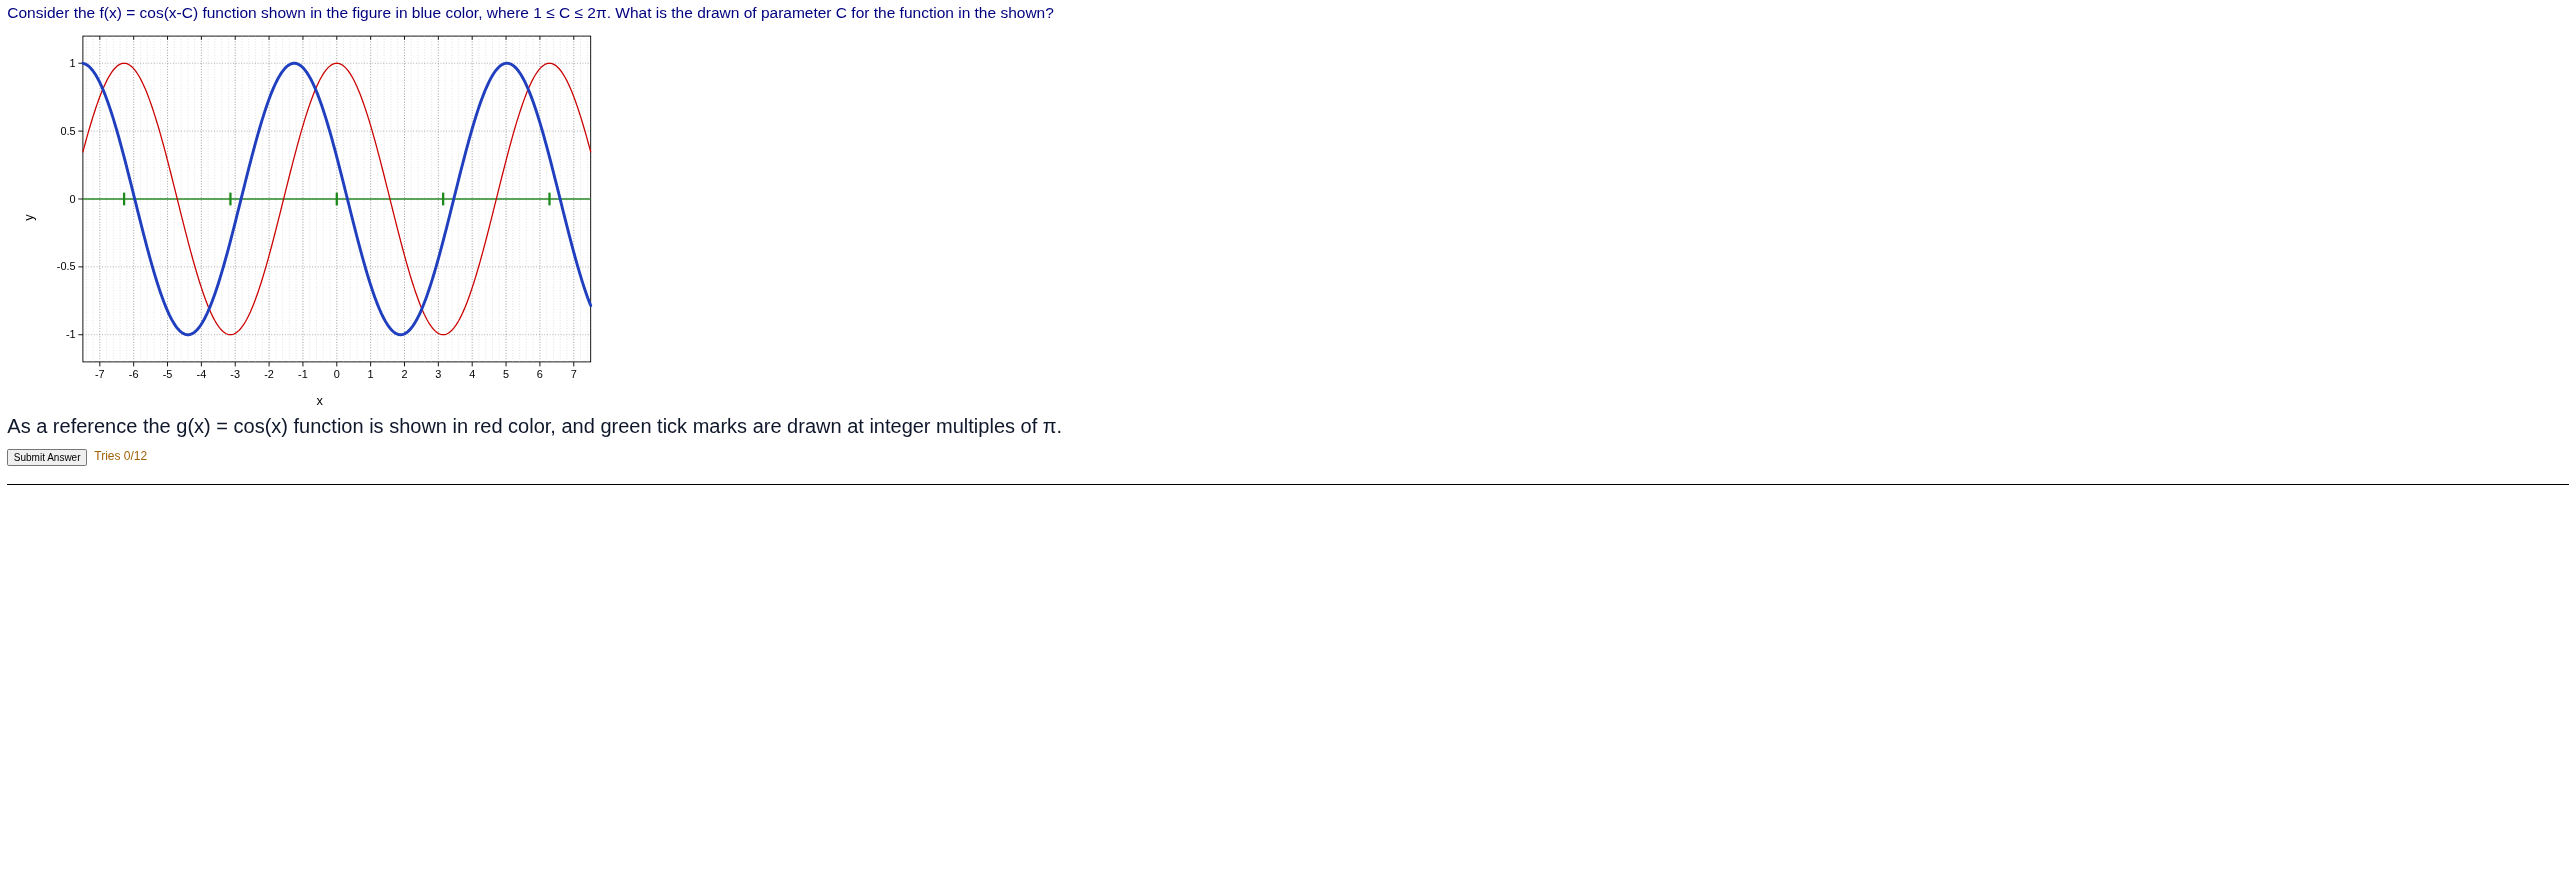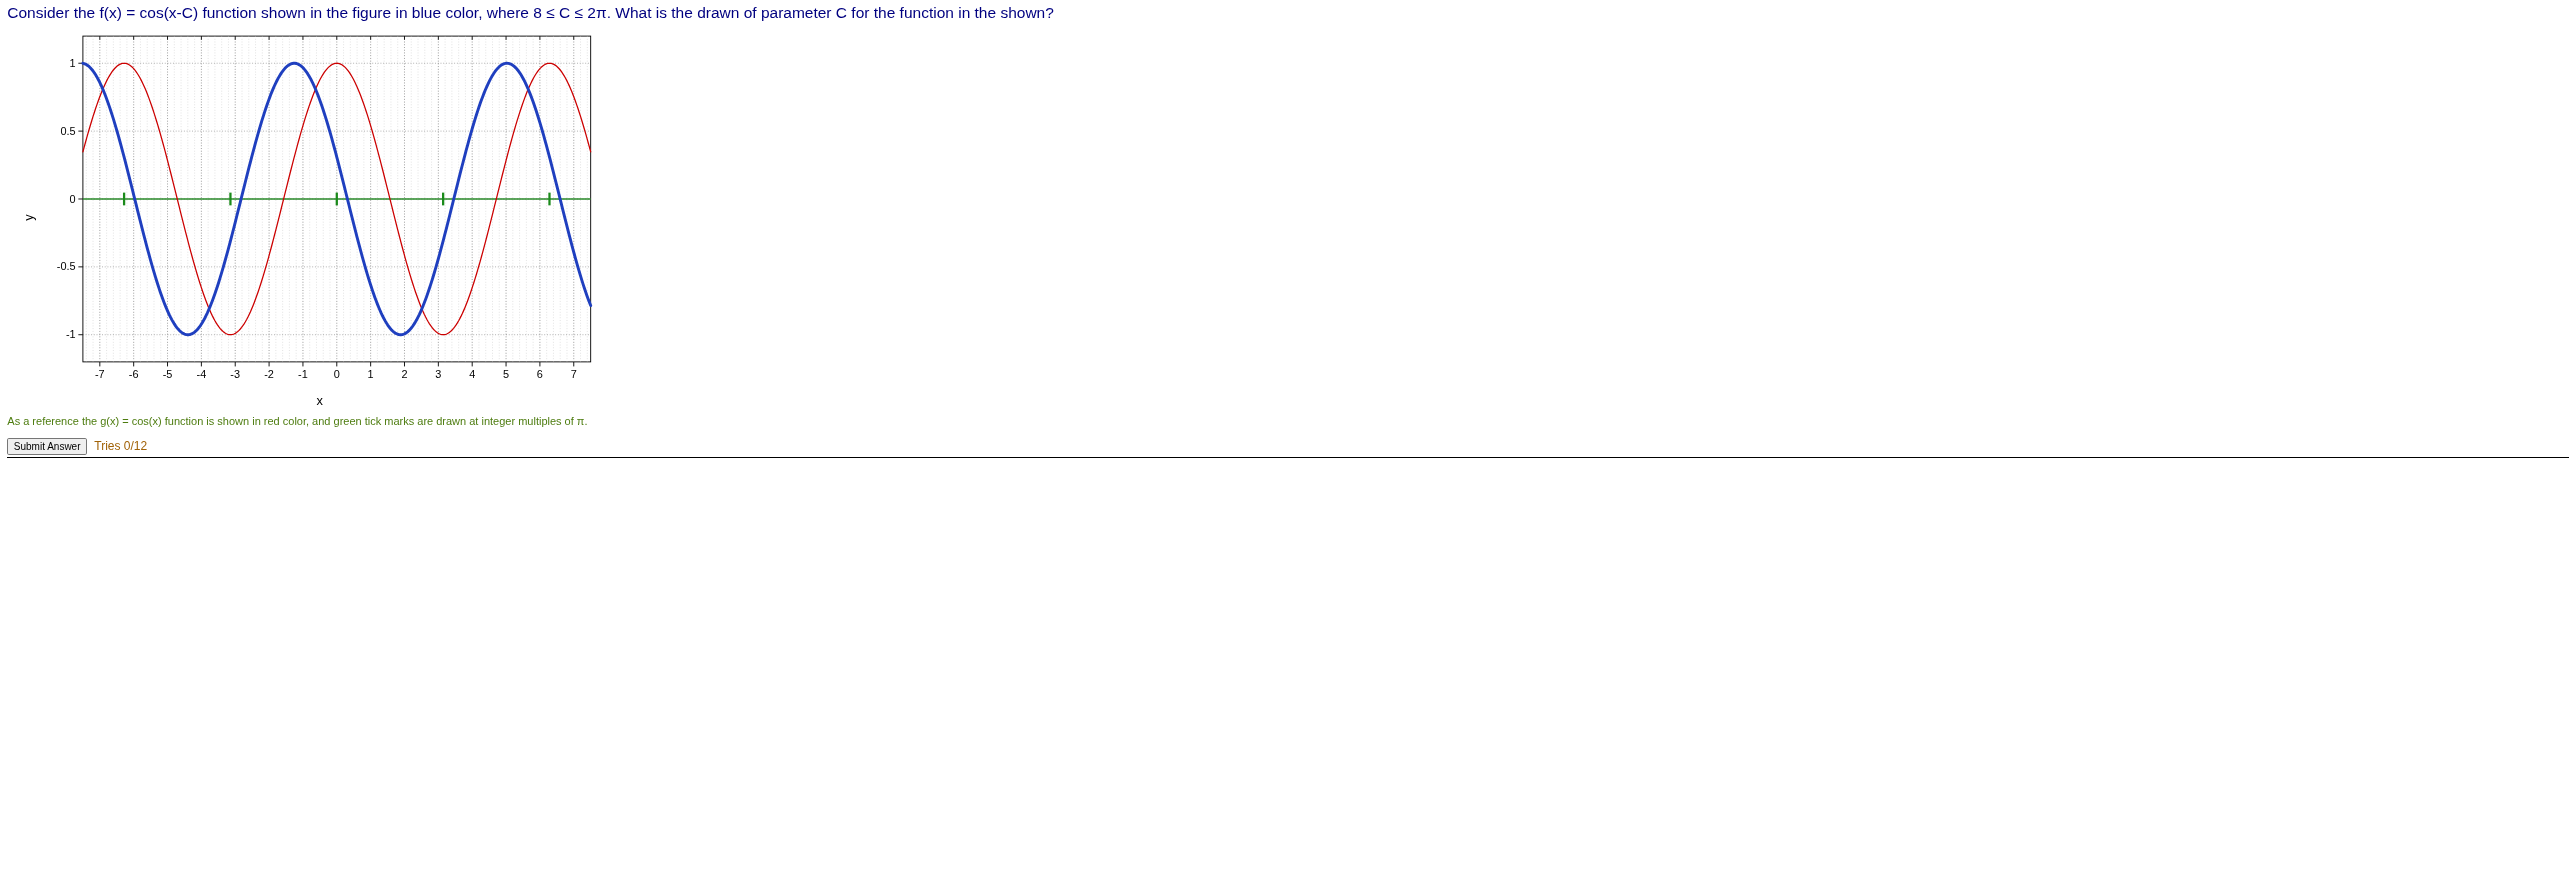--- a/index.html
+++ b/index.html
@@ -32,30 +32,29 @@
       flex-direction: column;
       align-items: center;
     }
     .x-label {
       font-family: Arial, sans-serif;
       font-size: 12.8px;
       color: #000;
       margin-top: 1.8px;
     }
     .reference-text {
-      color: #4d7c0f;
+      color: #0f172a;
       margin: 7.3px 0 11px 0;
-      font-size: 11px;
+      font-size: 20px;
     }
     .submit-row {
       display: flex;
-      align-items: center;
       gap: 7.3px;
       border-bottom: 0.9px solid #000;
-      padding-bottom: 2px;
+      padding-bottom: 18px;
       margin-top: 5.5px;
     }
     .submit-btn {
       font-family: Arial, sans-serif;
       font-size: 10px;
       padding: 1.8px 5.5px;
       background: #efefef;
       border: 0.9px solid #767676;
       border-radius: 1.8px;
       cursor: pointer;
@@ -64,21 +63,21 @@
       font-family: Arial, sans-serif;
       font-size: 12px;
       color: #a16207;
     }
     svg { display: block; }
   </style>
 </head>
 <body>
 
 <div class="question-text">
-  <span>Consider the </span><span class="italic">f(x)</span><span> = </span><span class="italic">cos(x-C)</span><span> function shown in the figure in blue color, where 8 ≤ </span><span class="italic">C</span><span> ≤ 2π. What is the drawn of parameter </span><span class="italic">C</span><span> for the function in the shown?</span>
+  <span>Consider the </span><span class="italic">f(x)</span><span> = </span><span class="italic">cos(x-C)</span><span> function shown in the figure in blue color, where 1 ≤ </span><span class="italic">C</span><span> ≤ 2π. What is the drawn of parameter </span><span class="italic">C</span><span> for the function in the shown?</span>
 </div>
 
 <div class="chart-container">
   <div class="y-label">y</div>
   <div class="chart-inner">
     <svg id="chart-svg" width="565" height="364" viewBox="0 0 620 400" style="font-size:16px">
         <rect x="50" y="10" width="558" height="358" fill="none" stroke="#000" stroke-width="1"></rect>
         <line x1="53.719999999999985" y1="10" x2="53.719999999999985" y2="368" stroke="#bbb" stroke-width="0.5" stroke-dasharray="1 2"></line>
         <line x1="61.16" y1="10" x2="61.16" y2="368" stroke="#bbb" stroke-width="0.5" stroke-dasharray="1 2"></line>
         <line x1="68.6" y1="10" x2="68.6" y2="368" stroke="#bbb" stroke-width="0.5" stroke-dasharray="1 2"></line>

